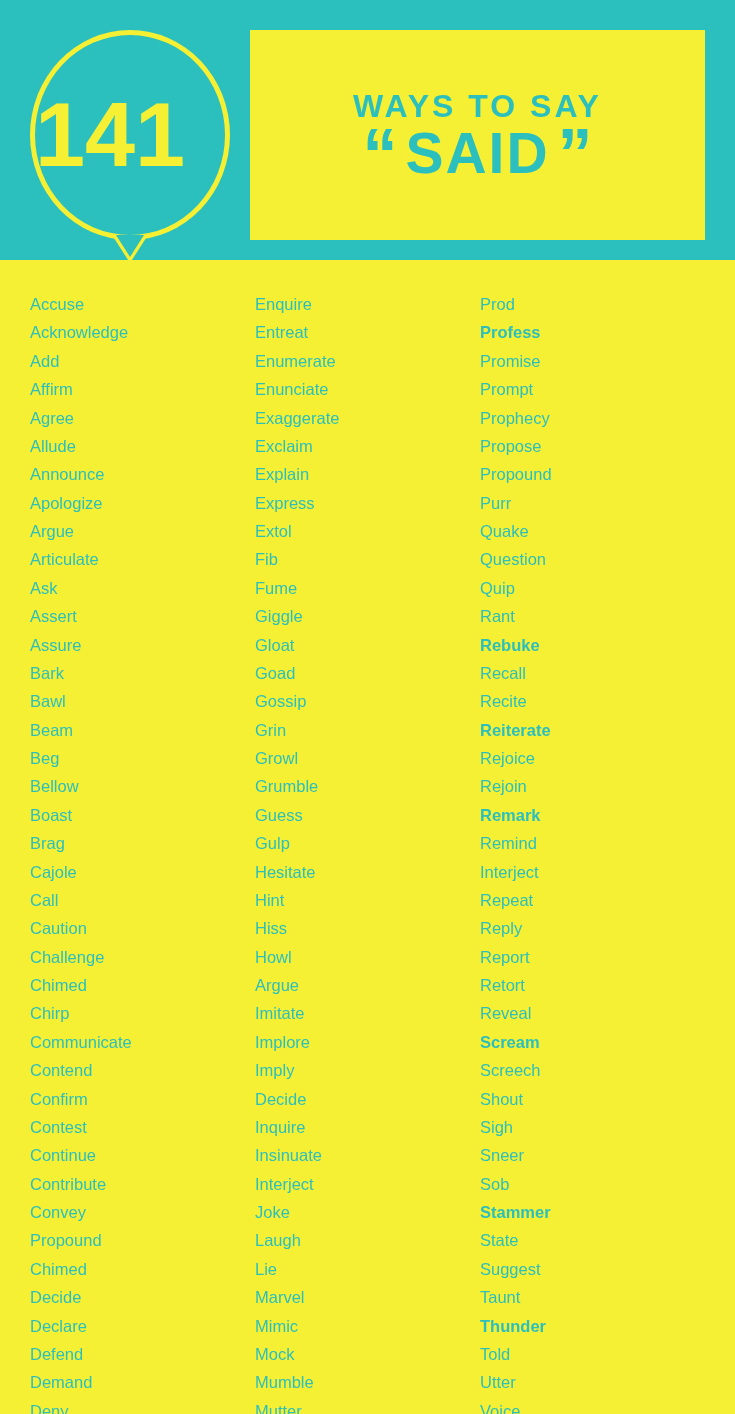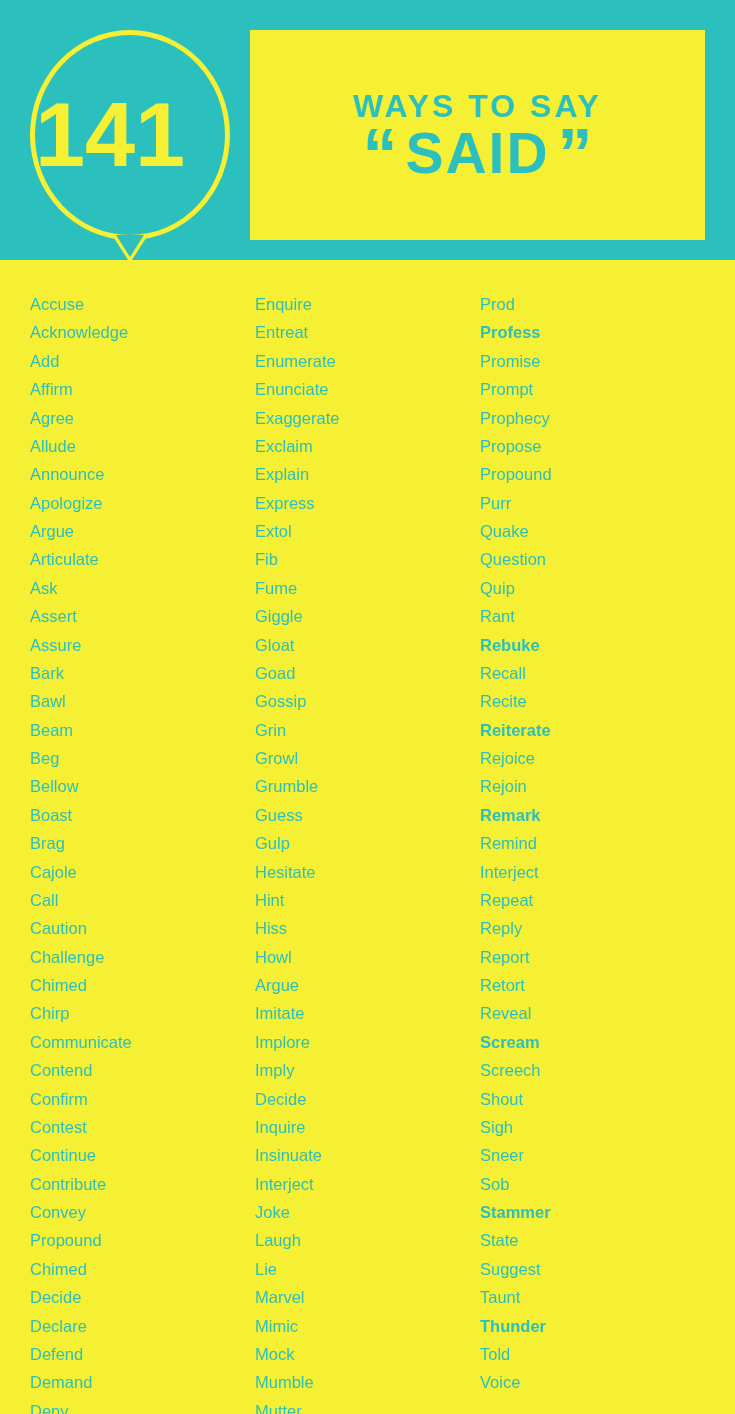--- a/index.html
+++ b/index.html
@@ -268,16 +268,17 @@
         <span class="word-item">Shout</span>
         <span class="word-item">Sigh</span>
         <span class="word-item">Sneer</span>
         <span class="word-item">Sob</span>
         <span class="word-item bold">Stammer</span>
         <span class="word-item">State</span>
         <span class="word-item">Suggest</span>
         <span class="word-item">Taunt</span>
         <span class="word-item bold">Thunder</span>
         <span class="word-item">Told</span>
+        <span class="word-item">Utter</span>
         <span class="word-item">Voice</span>
       </div>
     </div>
 </div>
 
 </body></html>

